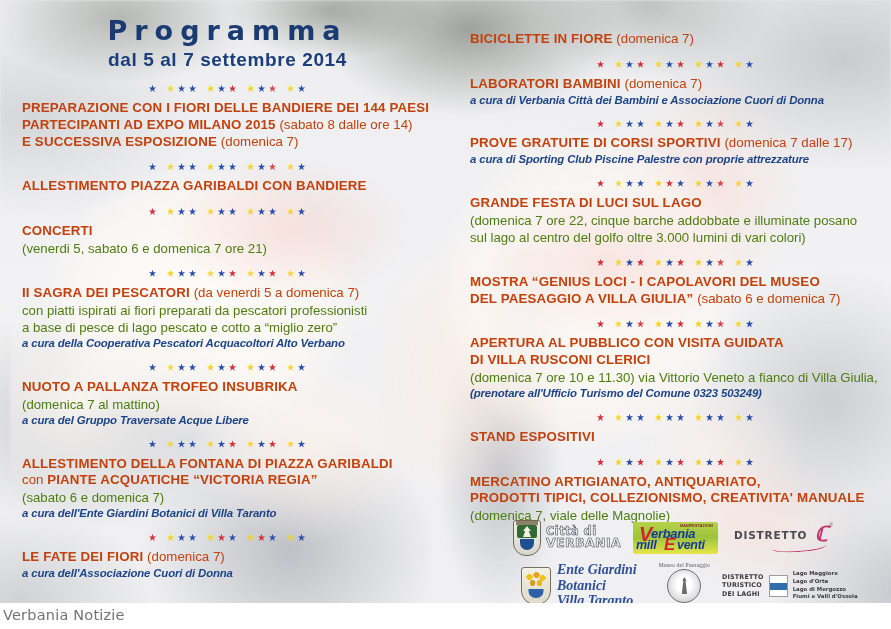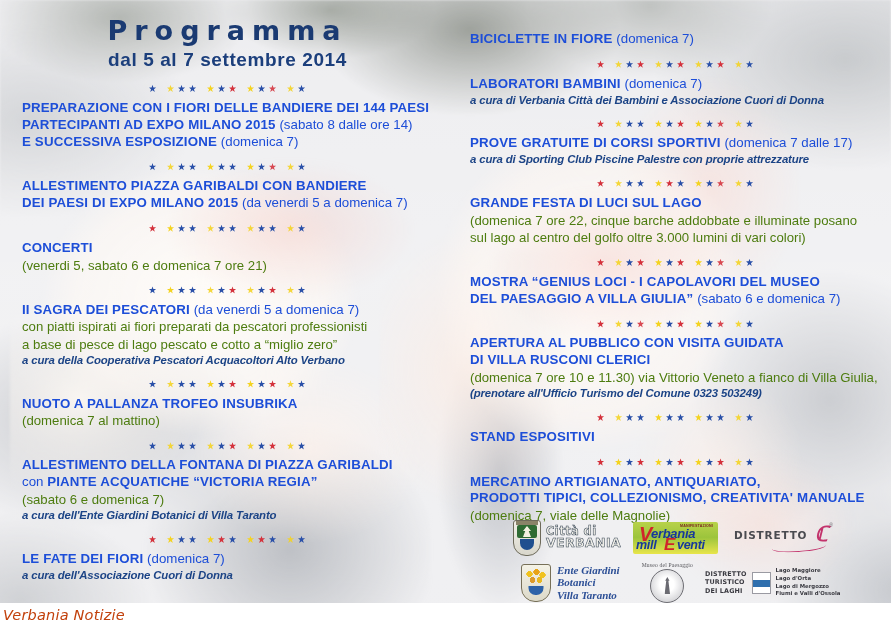--- a/index.html
+++ b/index.html
@@ -137,21 +137,21 @@
 
   
   .col { position: absolute; top: 0; }
   .col-left  { left: 22px;  width: 410px; }
   .col-right { left: 470px; width: 410px; }
 
   .entry { margin-bottom: 2px; }
   .entry-title {
     font-size: 13.3px;
     font-weight: 700;
-    color: #1d4ed8;
+    color: #c2410c;
     line-height: 1.26;
     letter-spacing: .15px;
   }
   .entry-title .light {
     font-weight: 400;
     font-size: 13.3px;
     letter-spacing: 0;
   }
   .entry-line {
     font-size: 13.2px;
@@ -321,21 +321,21 @@
       radial-gradient(circle 3.2px at 11px 3px, #e8a317 94%, transparent),
       radial-gradient(circle 3.2px at 17px 6px, #f0c21e 94%, transparent),
       radial-gradient(circle 3.0px at 7px 11px, #dd9a2b 94%, transparent),
       radial-gradient(circle 3.0px at 14px 11px, #e8b820 94%, transparent);
   }
   .giardini-text {
     margin-left: 6px;
     font-family: "Liberation Serif", serif;
     font-weight: 700; font-style: italic;
     color: #2c4f96;
-    font-size: 11px; line-height: 1.12;
+    font-size: 14px; line-height: 1.12;
   }
 
   
   .museo { text-align: center; flex: 0 0 auto; margin-right: 12px; }
   .museo-label {
     font-family: "Liberation Serif", serif;
     font-size: 5.6px; color: #55555a; letter-spacing: .2px;
     margin-bottom: 1px;
   }
   .museo-seal {
@@ -374,24 +374,23 @@
   
   .footer {
     position: absolute;
     left: 0; bottom: 0;
     width: 891px; height: 26px;
     background: #ffffff;
   }
   .footer-text {
     position: absolute; left: 3px; top: 4px;
     font-size: 14.5px;
-    color: #c2410c;
+    color: #737373;
     font-family: "DejaVu Sans", sans-serif;
     letter-spacing: .2px;
-    font-style: italic;
   }
 </style>
 </head>
 <body>
 
 <div id="poster">
 
   <div class="bg-layer">
     <div class="bg-leaves"></div>
     <div class="bg-grey-left"></div>
@@ -423,21 +422,20 @@
         <div class="entry-title"><span>PARTECIPANTI AD EXPO MILANO 2015</span> <span class="light">(sabato 8 dalle ore 14)</span></div>
         <div class="entry-title"><span>E SUCCESSIVA ESPOSIZIONE</span> <span class="light">(domenica 7)</span></div>
       </div>
 
       <div class="divider">
         <span class="fl fl-b"></span><span class="fl-gap"></span><span class="fl fl-y fl-sm"></span><span class="fl fl-b"></span><span class="fl fl-b"></span><span class="fl-gap"></span><span class="fl fl-y"></span><span class="fl fl-b"></span><span class="fl fl-b"></span><span class="fl-gap"></span><span class="fl fl-y"></span><span class="fl fl-b"></span><span class="fl fl-r fl-sm"></span><span class="fl-gap"></span><span class="fl fl-y fl-sm"></span><span class="fl fl-b"></span>
       </div>
 
       <div class="entry">
         <div class="entry-title">ALLESTIMENTO PIAZZA GARIBALDI CON BANDIERE</div>
-        <div class="entry-title"><span>DEI PAESI DI EXPO MILANO 2015</span> <span class="light">(da venerdi 5 a domenica 7)</span></div>
       </div>
 
       <div class="divider">
         <span class="fl fl-r"></span><span class="fl-gap"></span><span class="fl fl-y"></span><span class="fl fl-b"></span><span class="fl fl-b"></span><span class="fl-gap"></span><span class="fl fl-y fl-sm"></span><span class="fl fl-b"></span><span class="fl fl-b"></span><span class="fl-gap"></span><span class="fl fl-y fl-sm"></span><span class="fl fl-b"></span><span class="fl fl-b"></span><span class="fl-gap"></span><span class="fl fl-y fl-sm"></span><span class="fl fl-b"></span>
       </div>
 
       <div class="entry">
         <div class="entry-title">CONCERTI</div>
         <div class="entry-line">(venerdi 5, sabato 6 e domenica 7 ore 21)</div>
       </div>
@@ -453,20 +451,21 @@
         <div class="entry-credit">a cura della Cooperativa Pescatori Acquacoltori Alto Verbano</div>
       </div>
 
       <div class="divider">
         <span class="fl fl-b"></span><span class="fl-gap"></span><span class="fl fl-y fl-sm"></span><span class="fl fl-b"></span><span class="fl fl-b"></span><span class="fl-gap"></span><span class="fl fl-y"></span><span class="fl fl-b"></span><span class="fl fl-r"></span><span class="fl-gap"></span><span class="fl fl-y"></span><span class="fl fl-b"></span><span class="fl fl-r"></span><span class="fl-gap"></span><span class="fl fl-y fl-sm"></span><span class="fl fl-b"></span>
       </div>
 
       <div class="entry">
         <div class="entry-title">NUOTO A PALLANZA TROFEO INSUBRIKA</div>
         <div class="entry-line">(domenica 7 al mattino)</div>
+        <div class="entry-credit">a cura del Gruppo Traversate Acque Libere</div>
       </div>
 
       <div class="divider">
         <span class="fl fl-b"></span><span class="fl-gap"></span><span class="fl fl-y fl-sm"></span><span class="fl fl-b"></span><span class="fl fl-b"></span><span class="fl-gap"></span><span class="fl fl-y fl-sm"></span><span class="fl fl-b"></span><span class="fl fl-r"></span><span class="fl-gap"></span><span class="fl fl-y fl-sm"></span><span class="fl fl-b"></span><span class="fl fl-r"></span><span class="fl-gap"></span><span class="fl fl-y fl-sm"></span><span class="fl fl-b"></span>
       </div>
 
       <div class="entry">
         <div class="entry-title">ALLESTIMENTO DELLA FONTANA DI PIAZZA GARIBALDI</div>
         <div class="entry-title"><span class="light">con </span><span>PIANTE ACQUATICHE “VICTORIA REGIA”</span></div>
         <div class="entry-line">(sabato 6 e domenica 7)</div>

